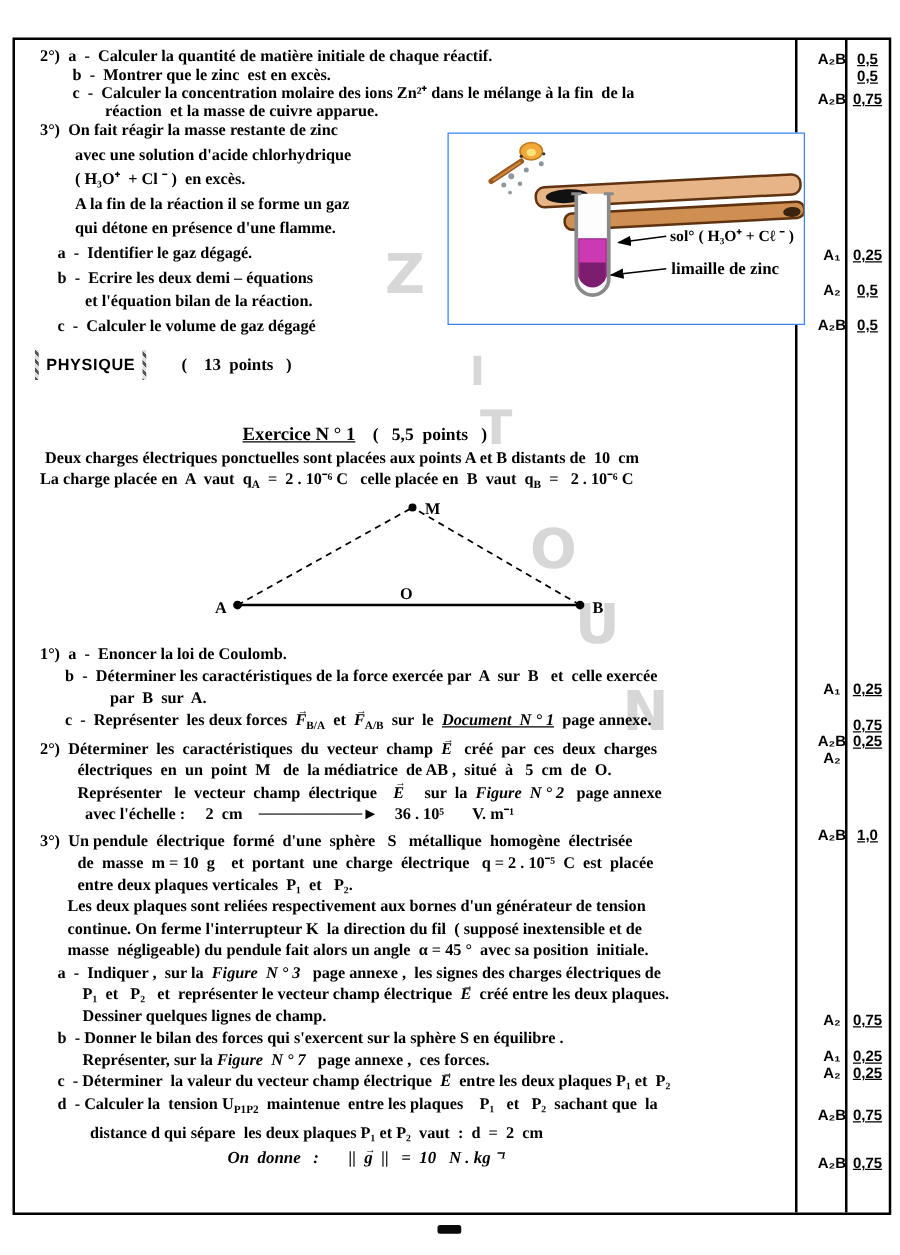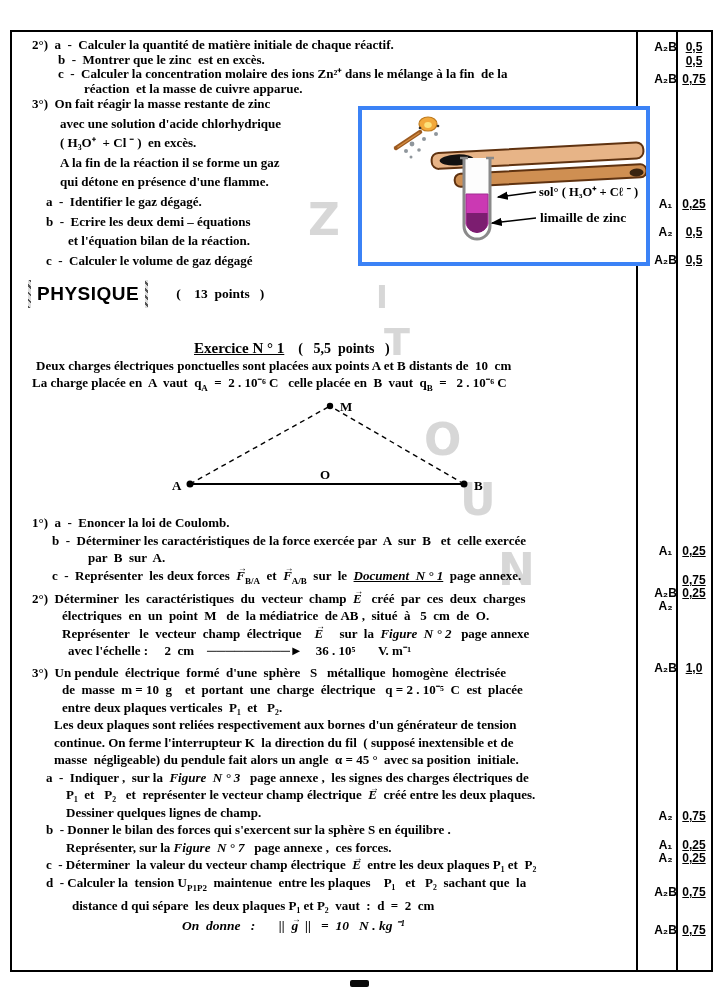--- a/index.html
+++ b/index.html
@@ -13,25 +13,25 @@
   .b-chem2 .ln{line-height:14.5px;}
   .b-chem3 .ln{line-height:19.6px;}
   .b-intro .ln{line-height:16.5px;}
   .b-phys .ln{line-height:17.5px;}
   sub{font-size:9px;}
   .vec{display:inline-block;position:relative;font-style:italic;}
   .vec::after{content:"\2192";position:absolute;left:0;right:-3px;top:-0.72em;
               font-size:8.5px;text-align:center;font-style:normal;}
   .wm{position:absolute;z-index:1;font-family:"DejaVu Sans",sans-serif;font-weight:bold;
       color:#c3c3c3;opacity:.65;letter-spacing:2px;}
-  .figure-box{position:absolute;border:4px solid #3b82f6;background:#fff;z-index:2;}
+  .figure-box{position:absolute;border:1px solid #3b82f6;background:#fff;z-index:2;}
   .phys-row{position:absolute;white-space:nowrap;}
   .phys-box{display:inline-block;vertical-align:middle;background:repeating-linear-gradient(45deg,#555 0 2px,#ddd 2px 5px);padding:3px;}
   .phys-box-inner{background:#fff;padding:16px 6px;font-family:"Liberation Sans",sans-serif;
-      font-weight:bold;font-size:19px;letter-spacing:.5px;}
+      font-weight:bold;font-size:13px;letter-spacing:.5px;}
   .phys-points{margin-left:28px;font-weight:bold;font-size:13.5px;white-space:pre;}
   .ex-row{position:absolute;white-space:pre;font-weight:bold;}
   .ex-title{font-size:15px;text-decoration:underline;}
   .ex-points{font-size:14px;margin-left:14px;}
   .given{font-style:italic;font-size:13.5px;}
   .marks-layer{position:absolute;inset:0;z-index:3;}
   .mk-row{position:absolute;left:624px;width:75px;height:14px;
       font-family:"Liberation Sans",sans-serif;font-weight:bold;font-size:12px;}
   .mk-code{position:absolute;left:0;width:59px;text-align:center;}
   .mk-pts{position:absolute;left:41px;width:34px;text-align:center;text-decoration:underline;}

